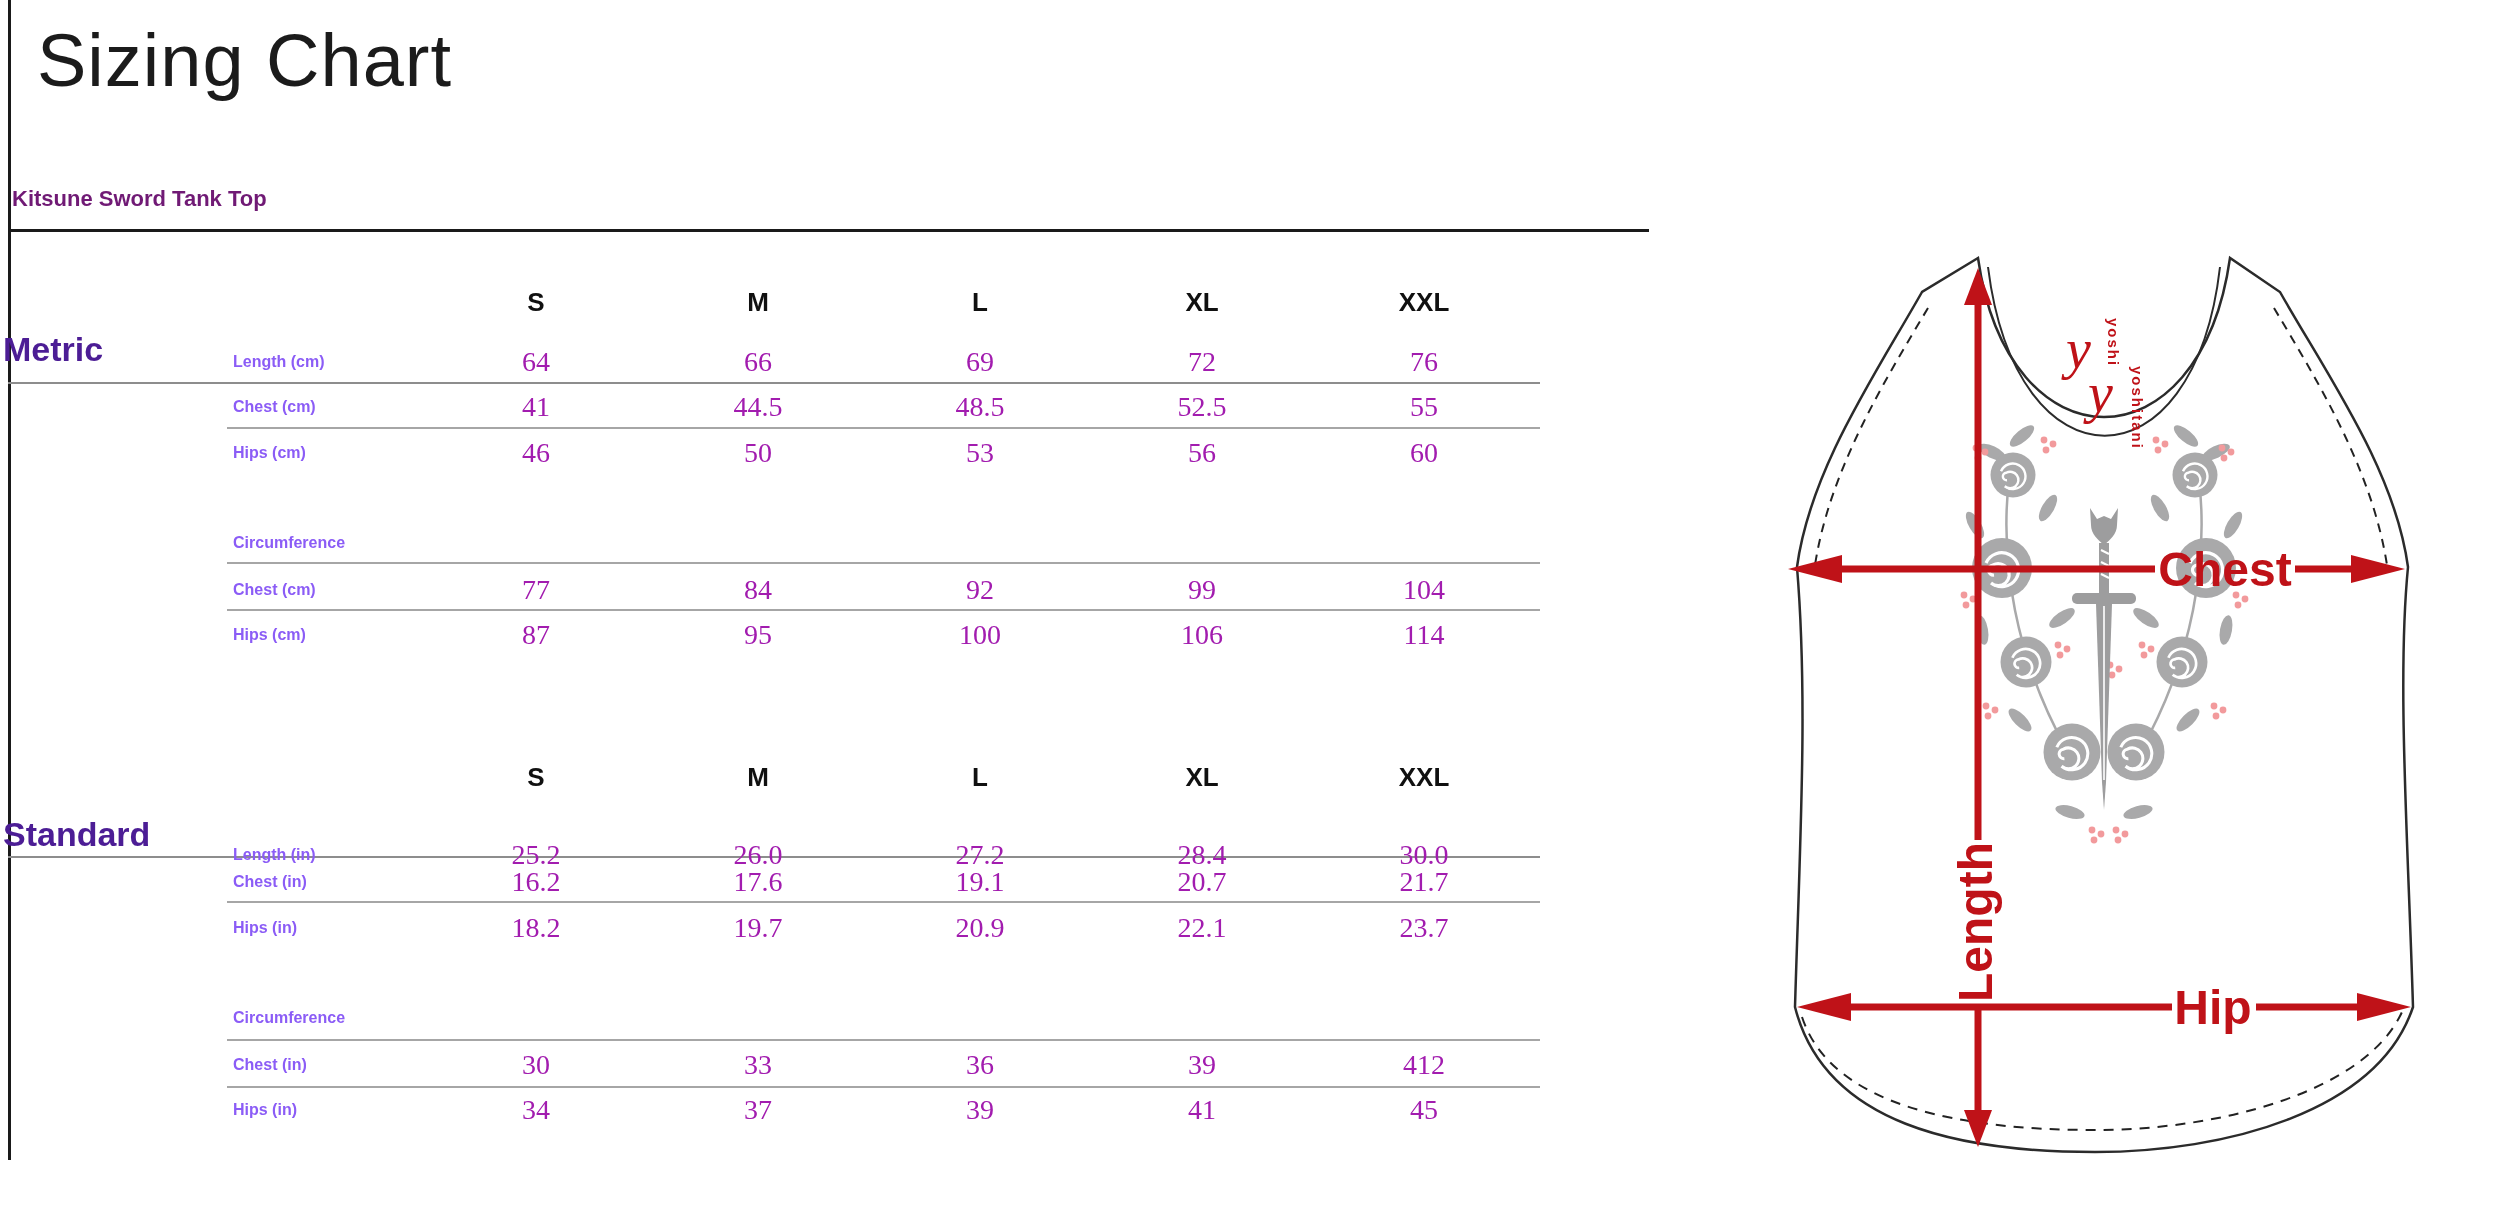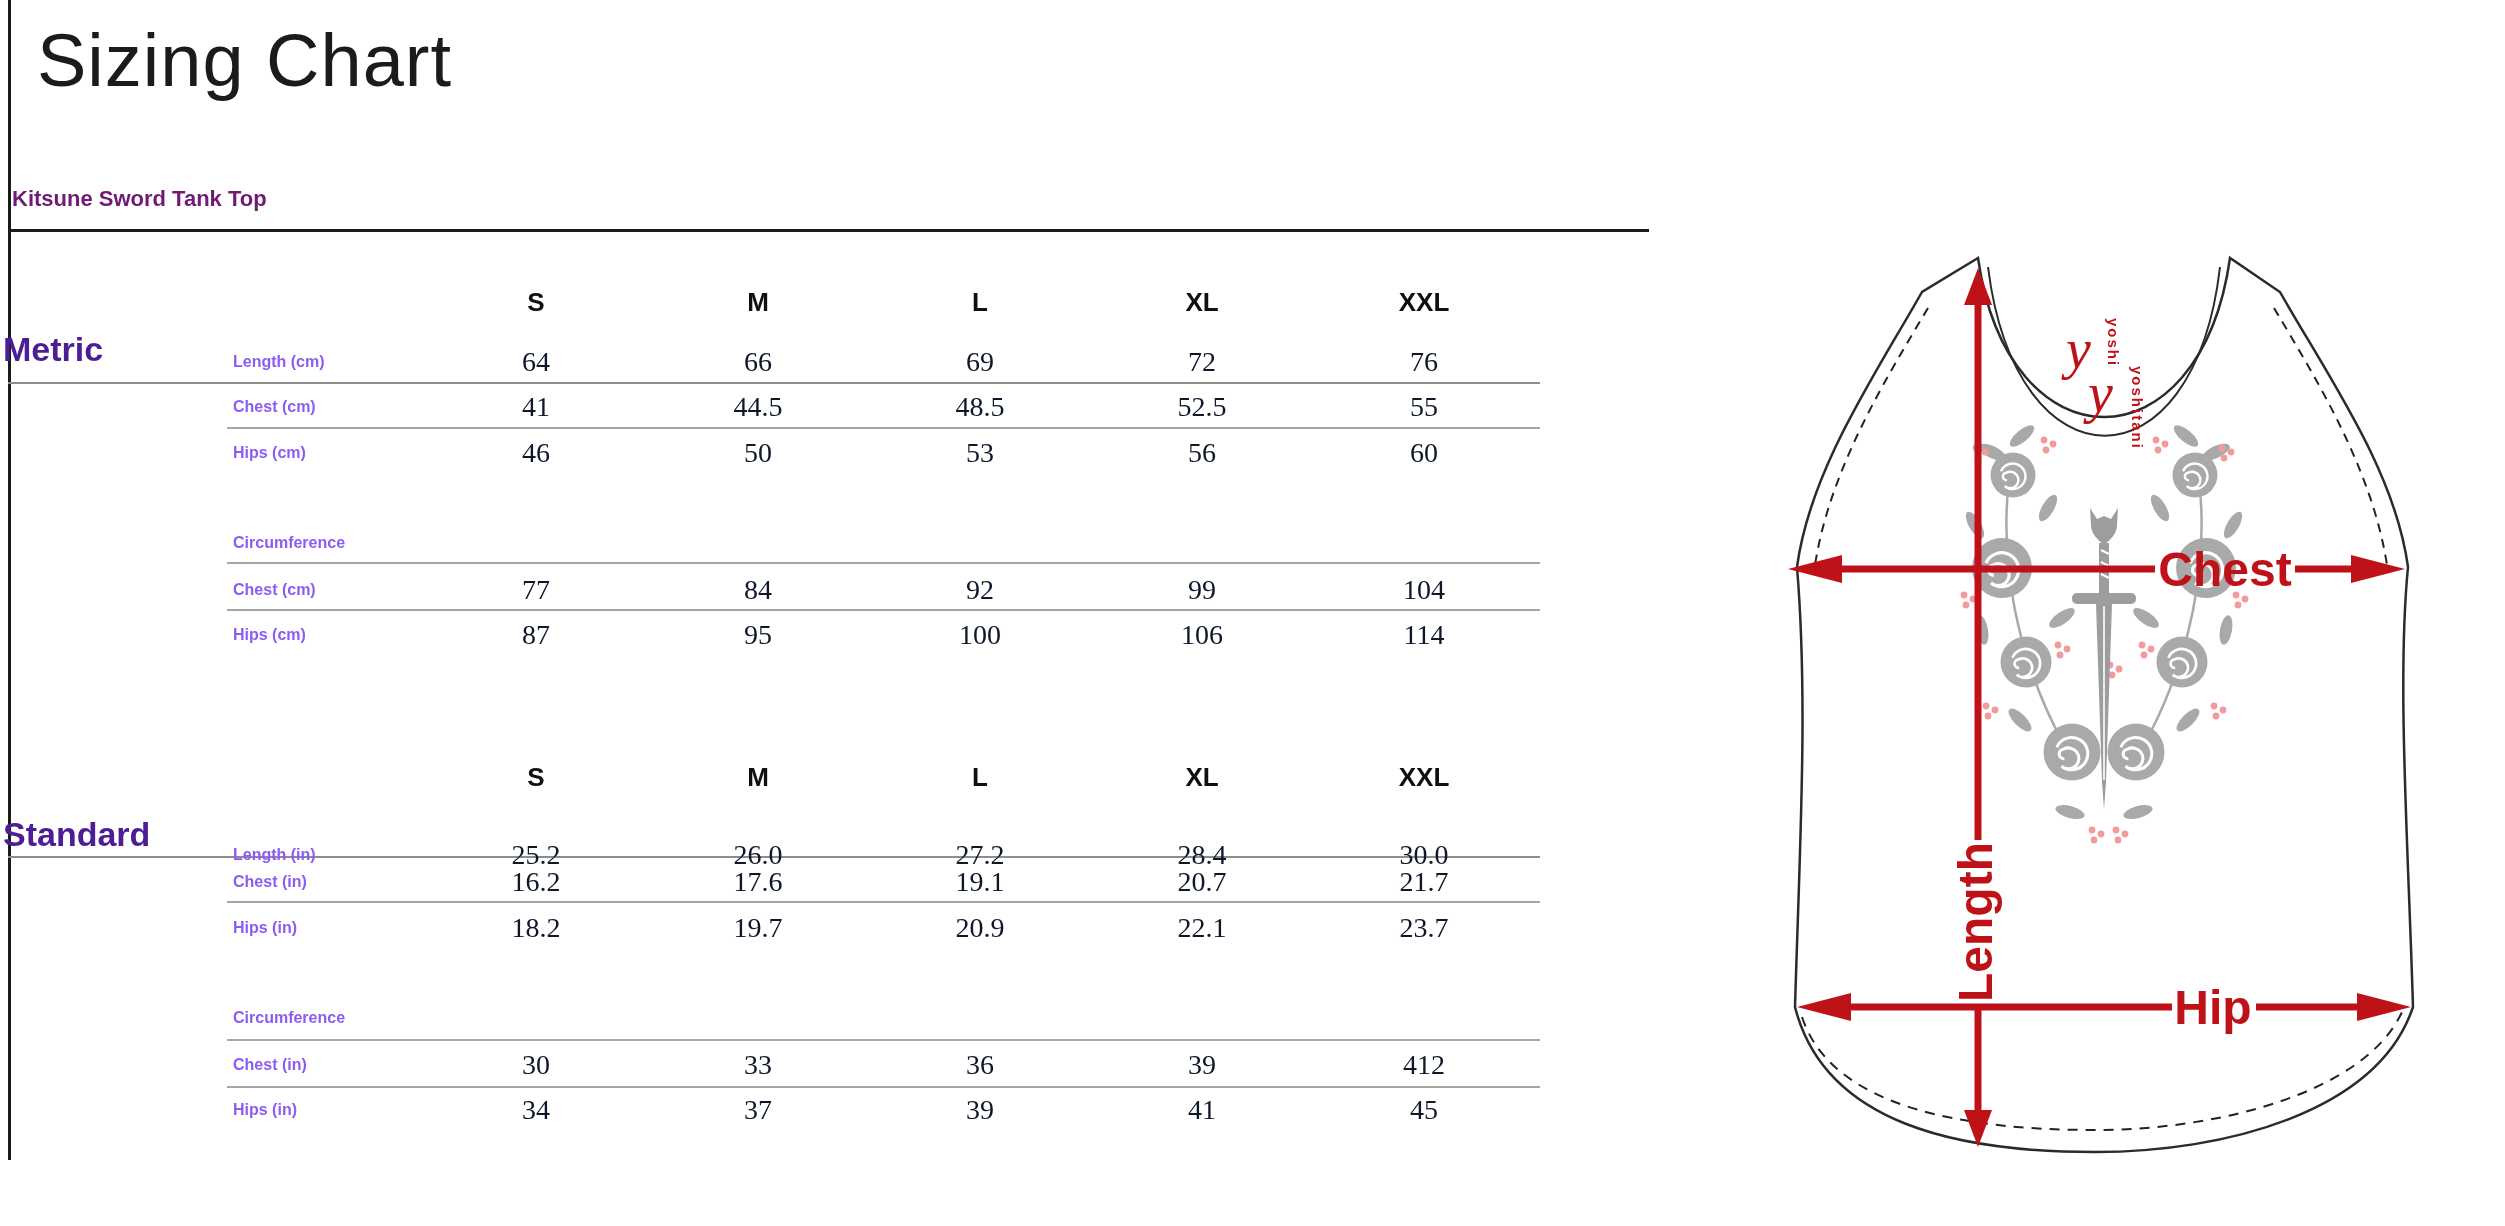--- a/index.html
+++ b/index.html
@@ -18,21 +18,21 @@
   .hline.dark{height:3px;background:#1a1a1a;}
   .hline.med{background:#8d8d8d;}
 
   
   .trow{position:absolute;left:0;width:1540px;height:40px;display:flex;align-items:center;}
   .spacer{width:425px;flex:0 0 auto;}
   .rlabel{margin-left:233px;width:192px;flex:0 0 auto;font-size:16px;font-weight:700;color:#8b5cf6;}
   .rlabel.wide{width:400px;}
   .hcell{width:222px;flex:0 0 auto;text-align:center;font-size:26px;font-weight:700;color:#101010;}
   .val{width:222px;flex:0 0 auto;text-align:center;font-family:"Liberation Serif","DejaVu Serif",serif;
-       font-size:28px;color:#0f172a;}
+       font-size:28px;color:#a21caf;}
   .sec-label{position:absolute;left:3px;font-size:34px;font-weight:700;color:#4c1d95;}
 
   
   .diagram{position:absolute;left:1770px;top:140px;width:660px;height:1060px;}
 </style>
 </head>
 <body>
 
 <div class="canvas">
 

